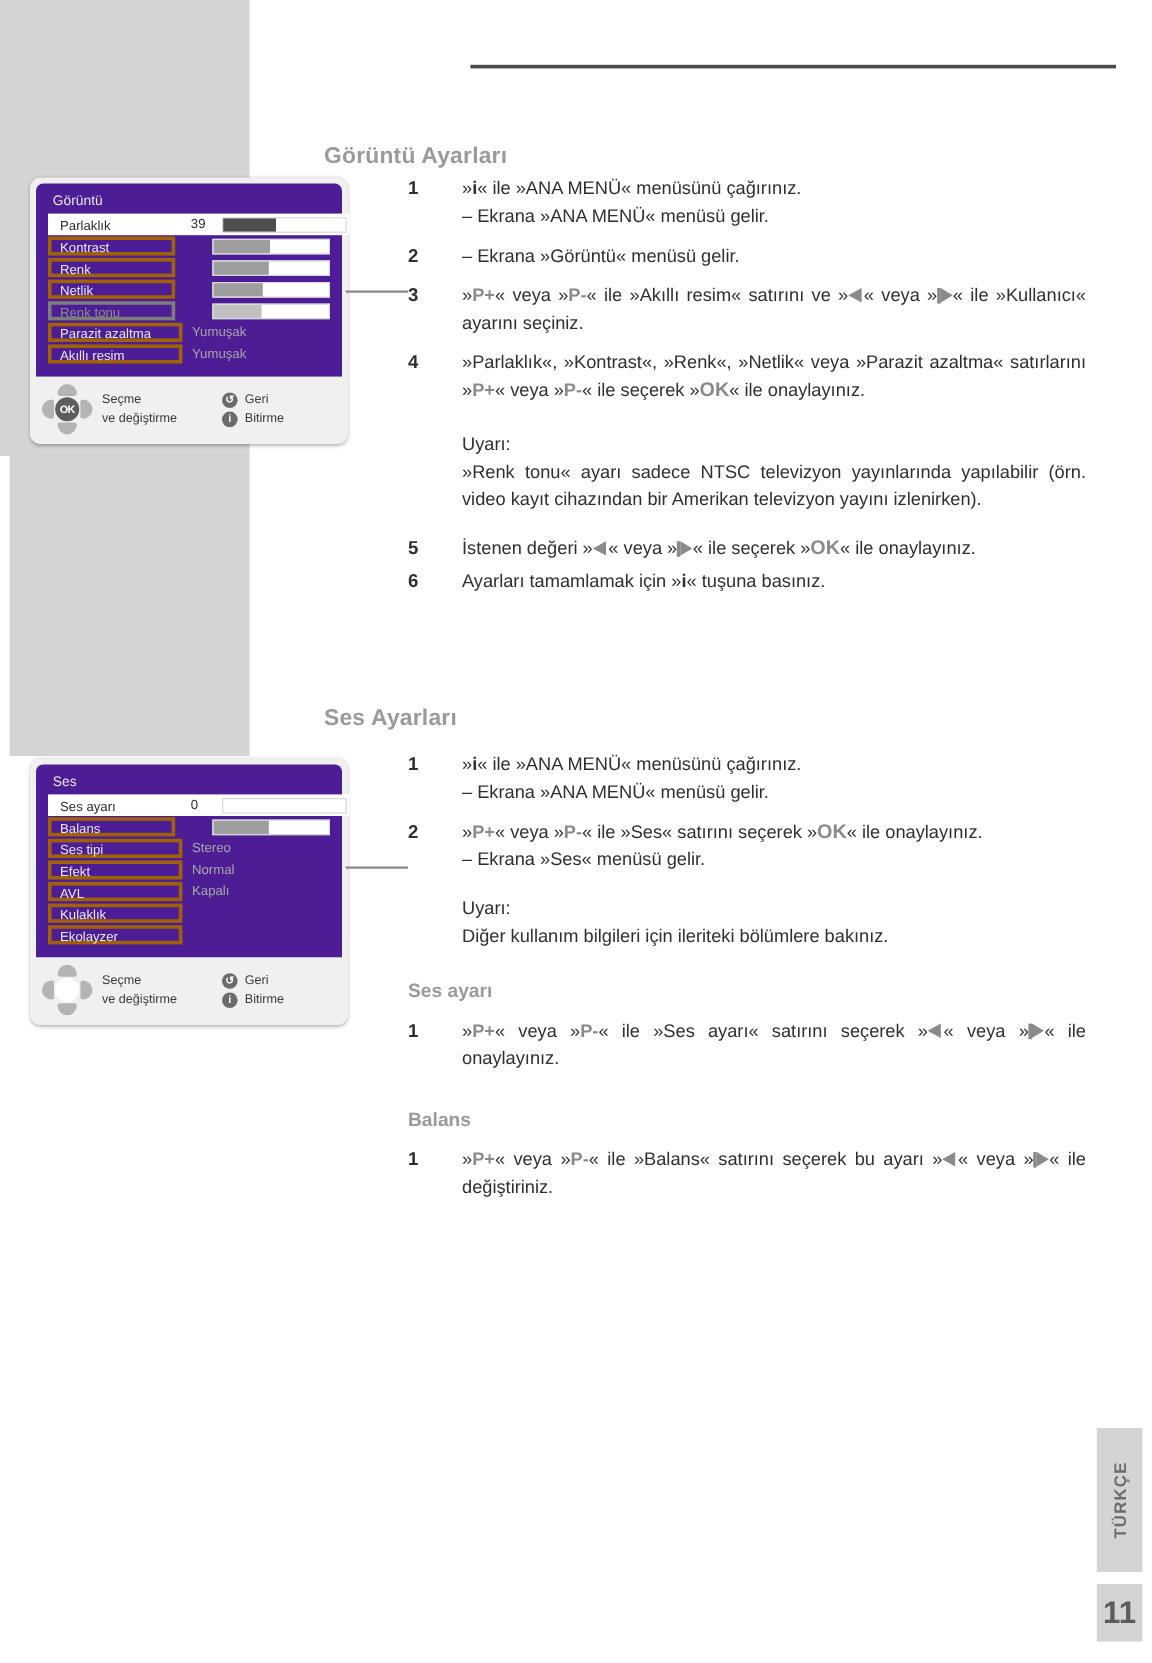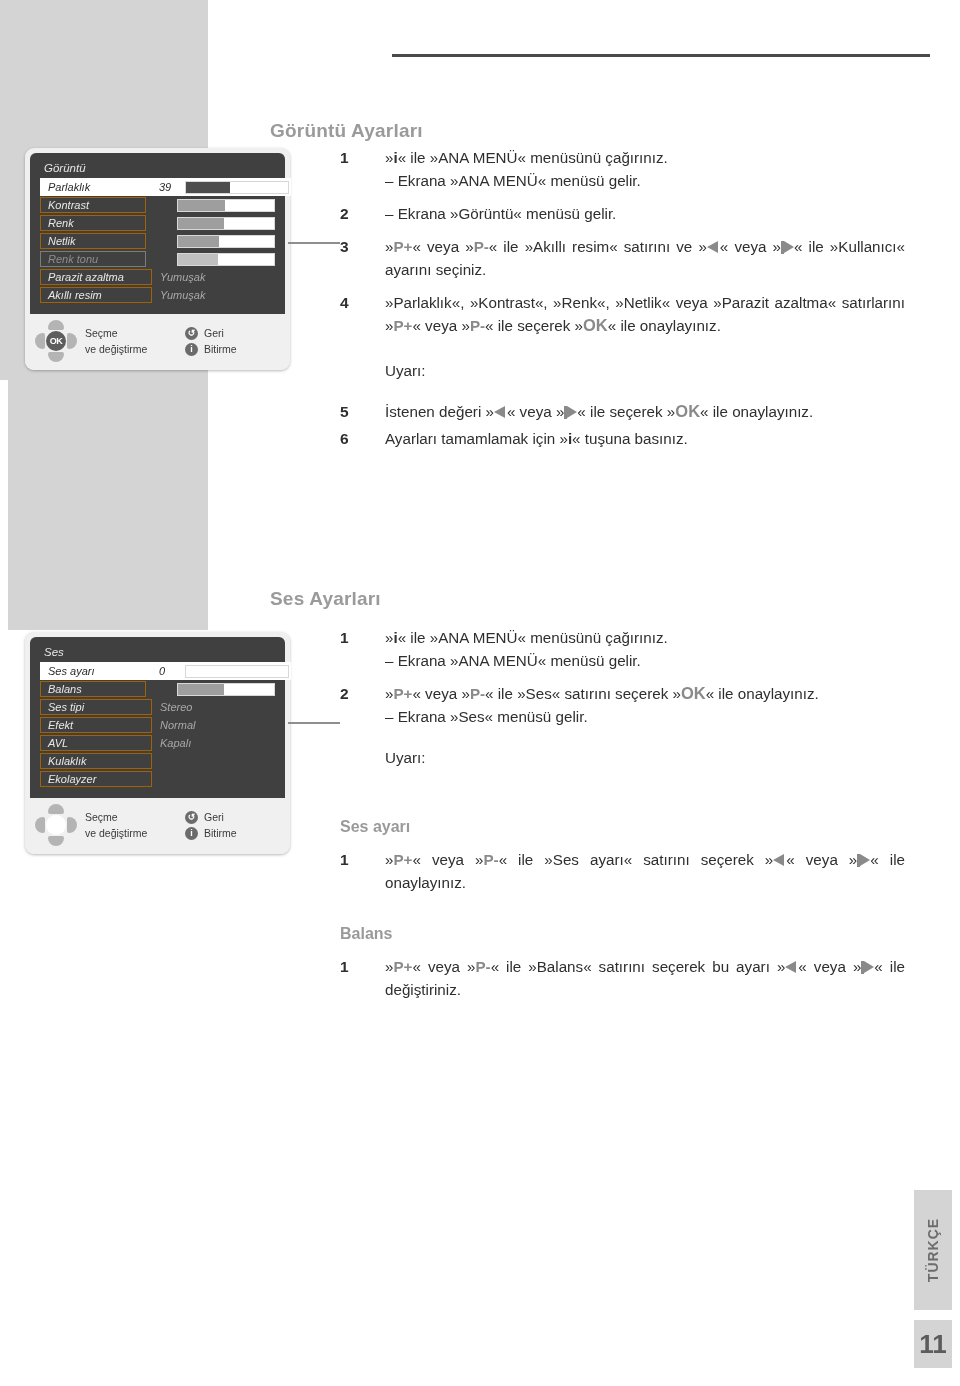--- a/index.html
+++ b/index.html
@@ -136,44 +136,43 @@
 
   
   .osd {
     position: absolute;
     background: #f0f0f0;
     border-radius: 9px;
     box-shadow: 0 1px 3px rgba(0,0,0,.28);
     padding: 0;
   }
   .osd-inner {
-    background: #404040;
+    background: #4c1d95;
     border-radius: 6px 6px 0 0;
     margin: 5px 5px 0 5px;
     padding: 7px 10px 9px 10px;
-    font-style: italic;
   }
   .osd-title {
     color: #e6e6e6;
     font-size: 11.5px;
     margin: 2px 0 5px 4px;
   }
   .osd-rows { display: block; }
   .osd-row {
     display: flex;
     align-items: center;
     height: 16px;
     margin-bottom: 2px;
   }
   .osd-label {
     width: 112px;
     box-sizing: border-box;
     height: 16px;
     line-height: 14px;
-    border: 1px solid #a16207;
+    border: 3px solid #a16207;
     color: #e8e8e8;
     font-size: 11px;
     padding-left: 7px;
     background: transparent;
   }
   .osd-row.sel .osd-label {
     background: #ffffff;
     color: #2b2b2b;
     border-color: #ffffff;
   }
@@ -422,20 +421,21 @@
 
   <div class="step">
     <span class="num">4</span>
     <span class="body"><span>»Parlaklık«, »Kontrast«, »Renk«, »Netlik« veya »Parazit azaltma« satırlarını »</span><span class="kb">P+</span><span>« veya »</span><span class="kb">P-</span><span>« ile seçerek »</span><span class="kb-ok">OK</span><span>« ile onaylayınız.</span></span>
   </div>
 
   <div class="gap-lg"></div>
 
   <div class="note-block">
     <span class="note-title">Uyarı:</span>
+    <span class="note-body">»Renk tonu« ayarı sadece NTSC televizyon yayınlarında yapılabilir (örn. video kayıt cihazından bir Amerikan televizyon yayını izlenirken).</span>
   </div>
 
   <div class="gap-md"></div>
 
   <div class="step">
     <span class="num">5</span>
     <span class="body"><span>İstenen değeri »</span><span class="arr left"></span><span>« veya »</span><span class="arr right"></span><span>« ile seçerek »</span><span class="kb-ok">OK</span><span>« ile onaylayınız.</span></span>
   </div>
 
   <div class="step" style="margin-top:4px">
@@ -538,20 +538,21 @@
   <div class="step">
     <span class="num">2</span>
     <span class="body">»<span class="kb">P+</span><span>« veya »</span><span class="kb">P-</span><span>« ile »Ses« satırını seçerek »</span><span class="kb-ok">OK</span><span>« ile onaylayınız.</span></span>
     <span class="sub">– Ekrana »Ses« menüsü gelir.</span>
   </div>
 
   <div class="gap-md"></div>
 
   <div class="note-block">
     <span class="note-title">Uyarı:</span>
+    <span class="note-body">Diğer kullanım bilgileri için ileriteki bölümlere bakınız.</span>
   </div>
 
 </div>
 
 <div class="sub-heading" style="left:340px; top:818px;">Ses ayarı</div>
 
 <div class="steps" id="volume-steps" style="left:340px; top:848px; width:565px;">
   <div class="step">
     <span class="num">1</span>
     <span class="body">»<span class="kb">P+</span><span>« veya »</span><span class="kb">P-</span><span>« ile »Ses ayarı« satırını seçerek »</span><span class="arr left"></span><span>« veya »</span><span class="arr right"></span><span>« ile onaylayınız.</span></span>

